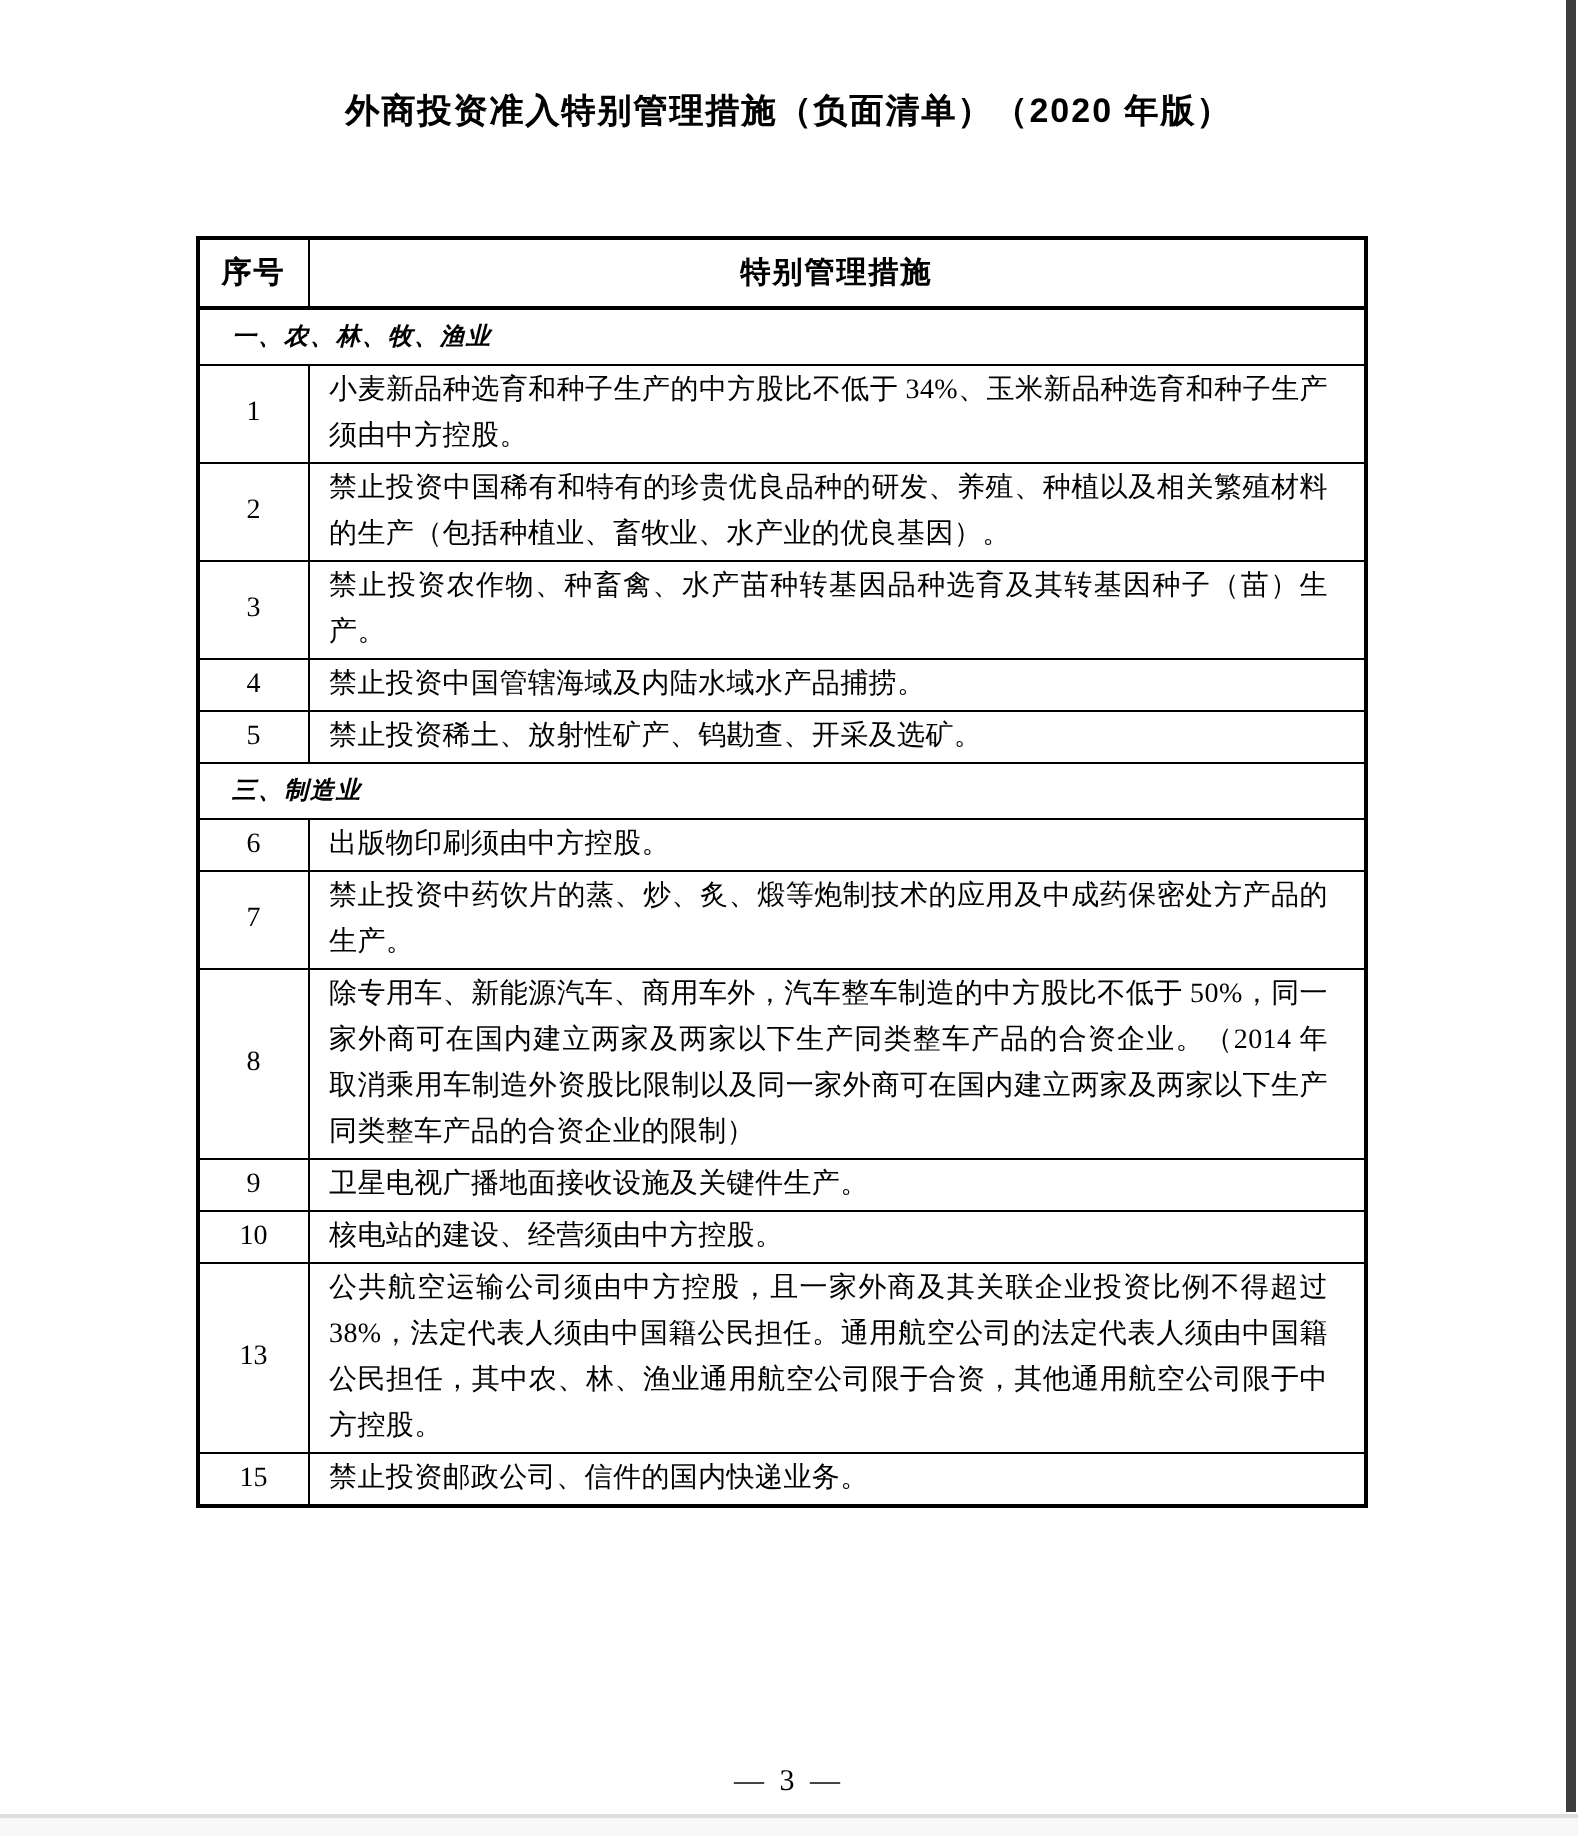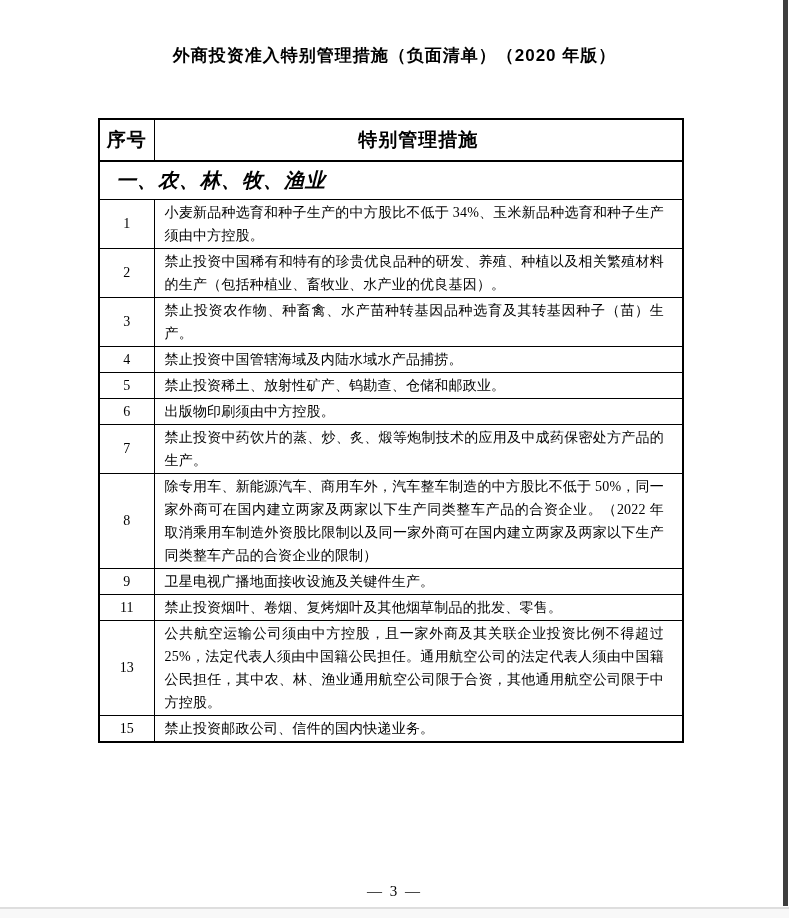--- a/index.html
+++ b/index.html
@@ -37,31 +37,31 @@
   }
   table.measures, table.measures th, table.measures td {
     border: 1px solid #000000;
   }
   table.measures {
     border: 2px solid #000000;
   }
   table.measures th {
     font-family: "Liberation Sans", sans-serif;
     font-weight: bold;
-    font-size: 19px;
+    font-size: 15px;
     text-align: center;
     padding: 7px 3px;
     letter-spacing: 1px;
     border-bottom-width: 2px;
   }
   col.num-col { width: 55px; }
   td.section-cell {
     font-weight: bold;
     font-style: italic;
-    font-size: 20px;
+    font-size: 12px;
     letter-spacing: 1px;
     padding: 5px 6px 5px 16px;
   }
   td.num-cell {
     text-align: center;
     vertical-align: middle;
     font-size: 14px;
     padding: 1px 2px;
   }
   td.text-cell {
@@ -136,45 +136,48 @@
       <tr>
         <td class="num-cell">3</td>
         <td class="text-cell">禁止投资农作物、种畜禽、水产苗种转基因品种选育及其转基因种子（苗）生产。</td>
       </tr>
       <tr>
         <td class="num-cell">4</td>
         <td class="text-cell">禁止投资中国管辖海域及内陆水域水产品捕捞。</td>
       </tr>
       <tr>
         <td class="num-cell">5</td>
-        <td class="text-cell">禁止投资稀土、放射性矿产、钨勘查、仓储和邮政业。</td>
+        <td class="text-cell">禁止投资稀土、放射性矿产、钨勘查、开采及选矿。</td>
+      </tr>
+      <tr>
+        <td colspan="2" class="section-cell">三、制造业</td>
       </tr>
       <tr>
         <td class="num-cell">6</td>
         <td class="text-cell">出版物印刷须由中方控股。</td>
       </tr>
       <tr>
         <td class="num-cell">7</td>
         <td class="text-cell">禁止投资中药饮片的蒸、炒、炙、煅等炮制技术的应用及中成药保密处方产品的生产。</td>
       </tr>
       <tr>
         <td class="num-cell">8</td>
-        <td class="text-cell">除专用车、新能源汽车、商用车外，汽车整车制造的中方股比不低于 50%，同一家外商可在国内建立两家及两家以下生产同类整车产品的合资企业。（2022 年取消乘用车制造外资股比限制以及同一家外商可在国内建立两家及两家以下生产同类整车产品的合资企业的限制）</td>
+        <td class="text-cell">除专用车、新能源汽车、商用车外，汽车整车制造的中方股比不低于 50%，同一家外商可在国内建立两家及两家以下生产同类整车产品的合资企业。（2014 年取消乘用车制造外资股比限制以及同一家外商可在国内建立两家及两家以下生产同类整车产品的合资企业的限制）</td>
       </tr>
       <tr>
         <td class="num-cell">9</td>
         <td class="text-cell">卫星电视广播地面接收设施及关键件生产。</td>
       </tr>
       <tr>
-        <td class="num-cell">11</td>
-        <td class="text-cell">禁止投资烟叶、卷烟、复烤烟叶及其他烟草制品的批发、零售。</td>
+        <td class="num-cell">10</td>
+        <td class="text-cell">核电站的建设、经营须由中方控股。</td>
       </tr>
       <tr>
         <td class="num-cell">13</td>
-        <td class="text-cell">公共航空运输公司须由中方控股，且一家外商及其关联企业投资比例不得超过 25%，法定代表人须由中国籍公民担任。通用航空公司的法定代表人须由中国籍公民担任，其中农、林、渔业通用航空公司限于合资，其他通用航空公司限于中方控股。</td>
+        <td class="text-cell">公共航空运输公司须由中方控股，且一家外商及其关联企业投资比例不得超过 38%，法定代表人须由中国籍公民担任。通用航空公司的法定代表人须由中国籍公民担任，其中农、林、渔业通用航空公司限于合资，其他通用航空公司限于中方控股。</td>
       </tr>
       <tr>
         <td class="num-cell">15</td>
         <td class="text-cell">禁止投资邮政公司、信件的国内快递业务。</td>
       </tr>
     </tbody>
 </table>
 
 <div class="page-number">— 3 —</div>
 

